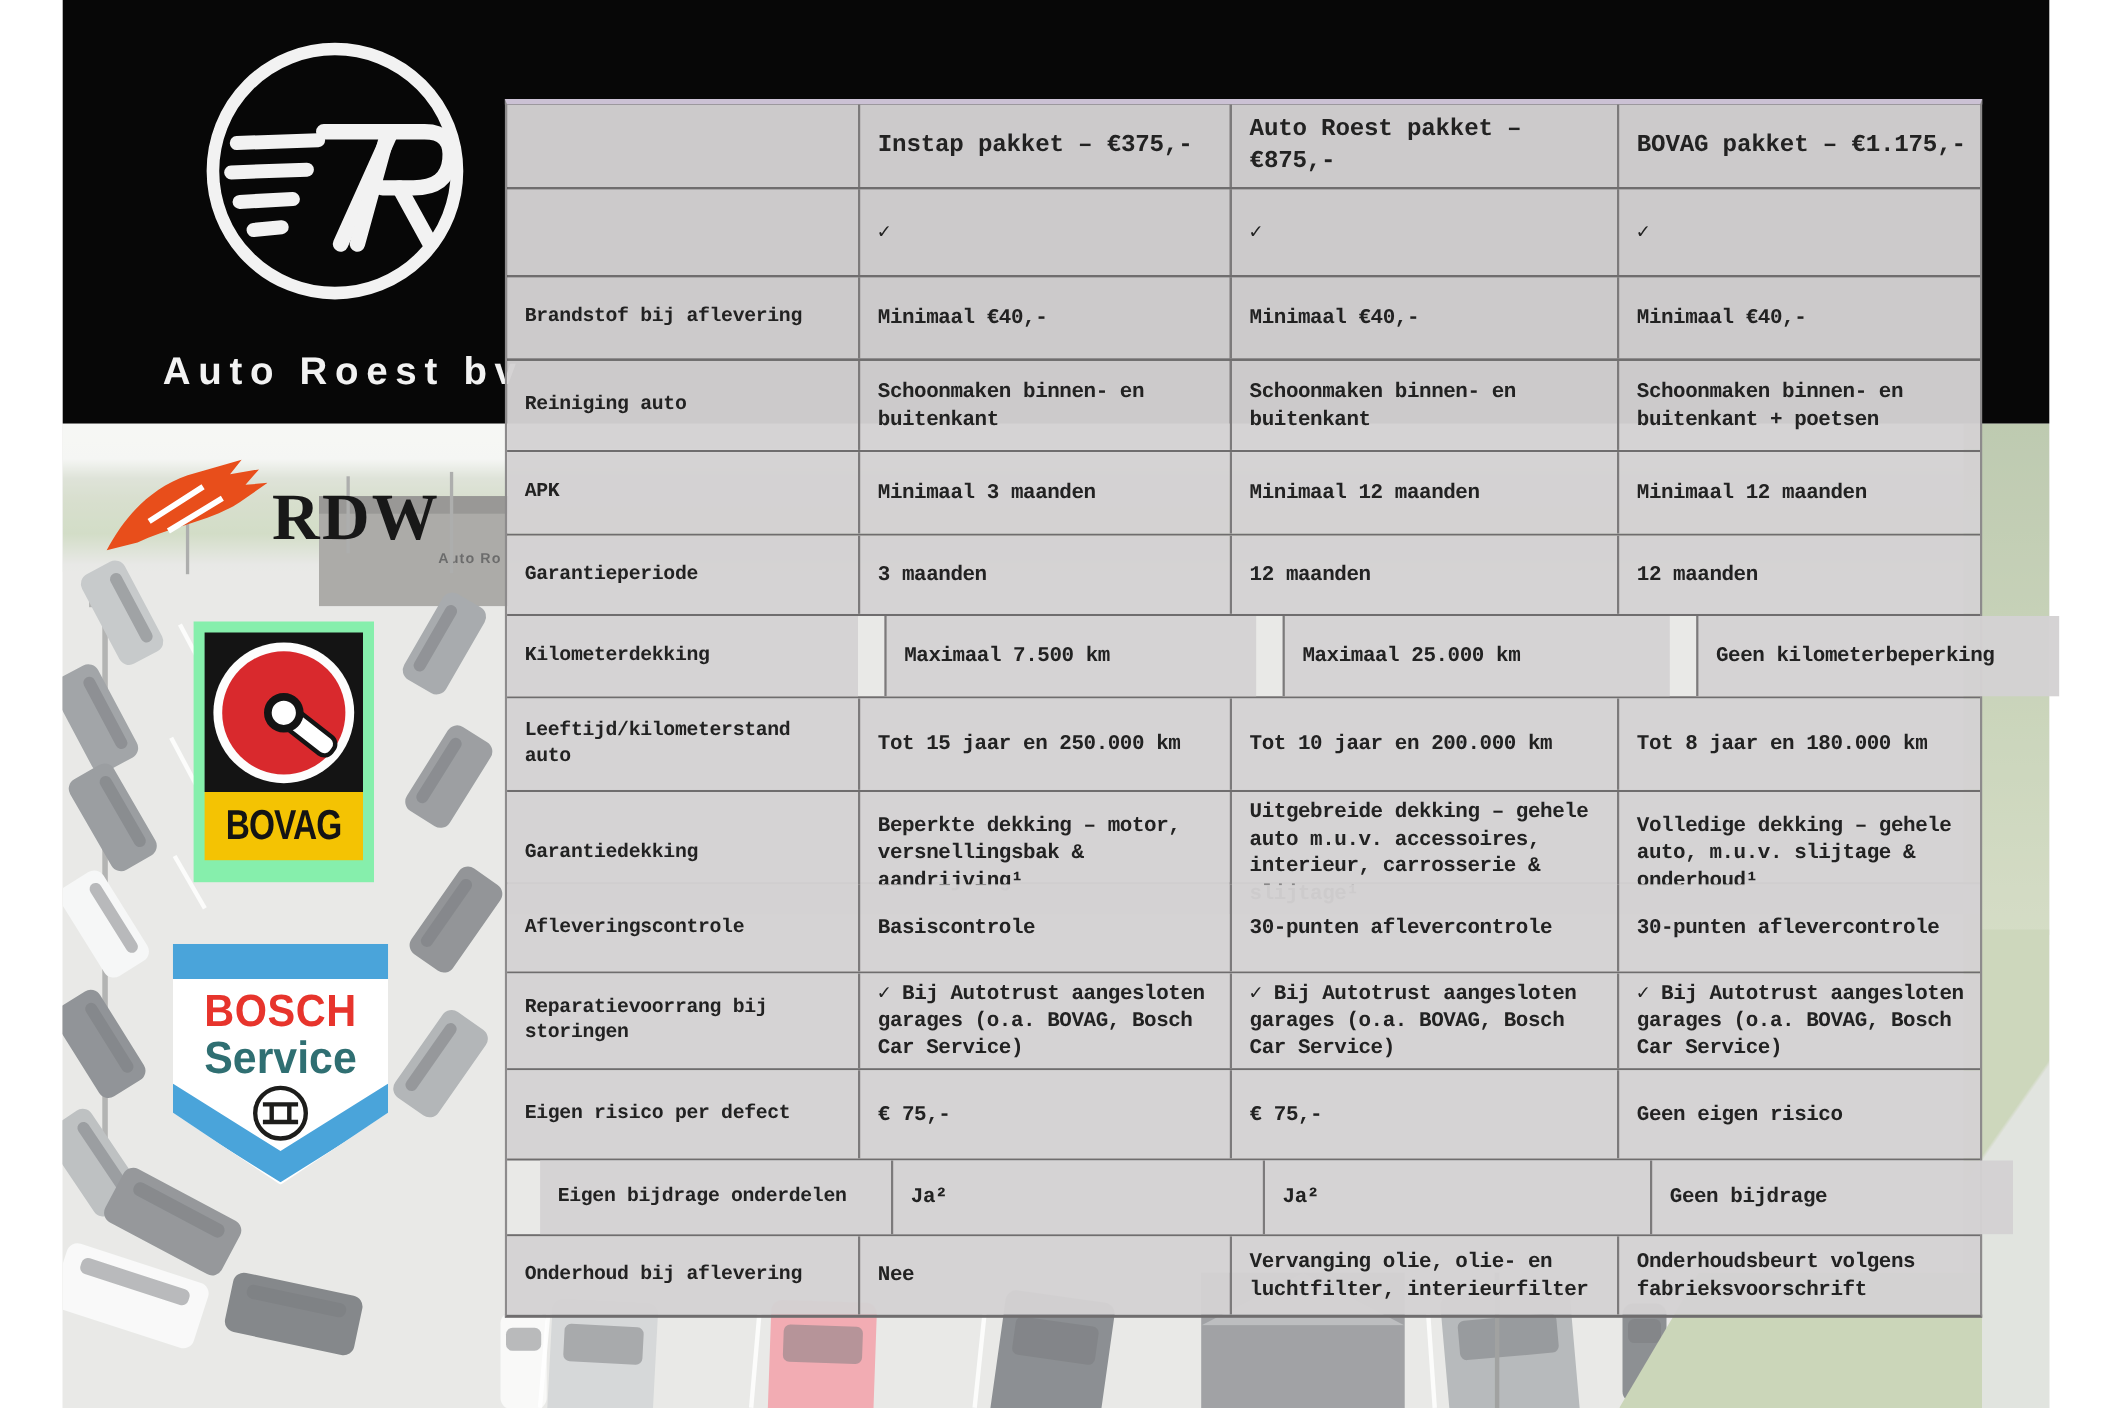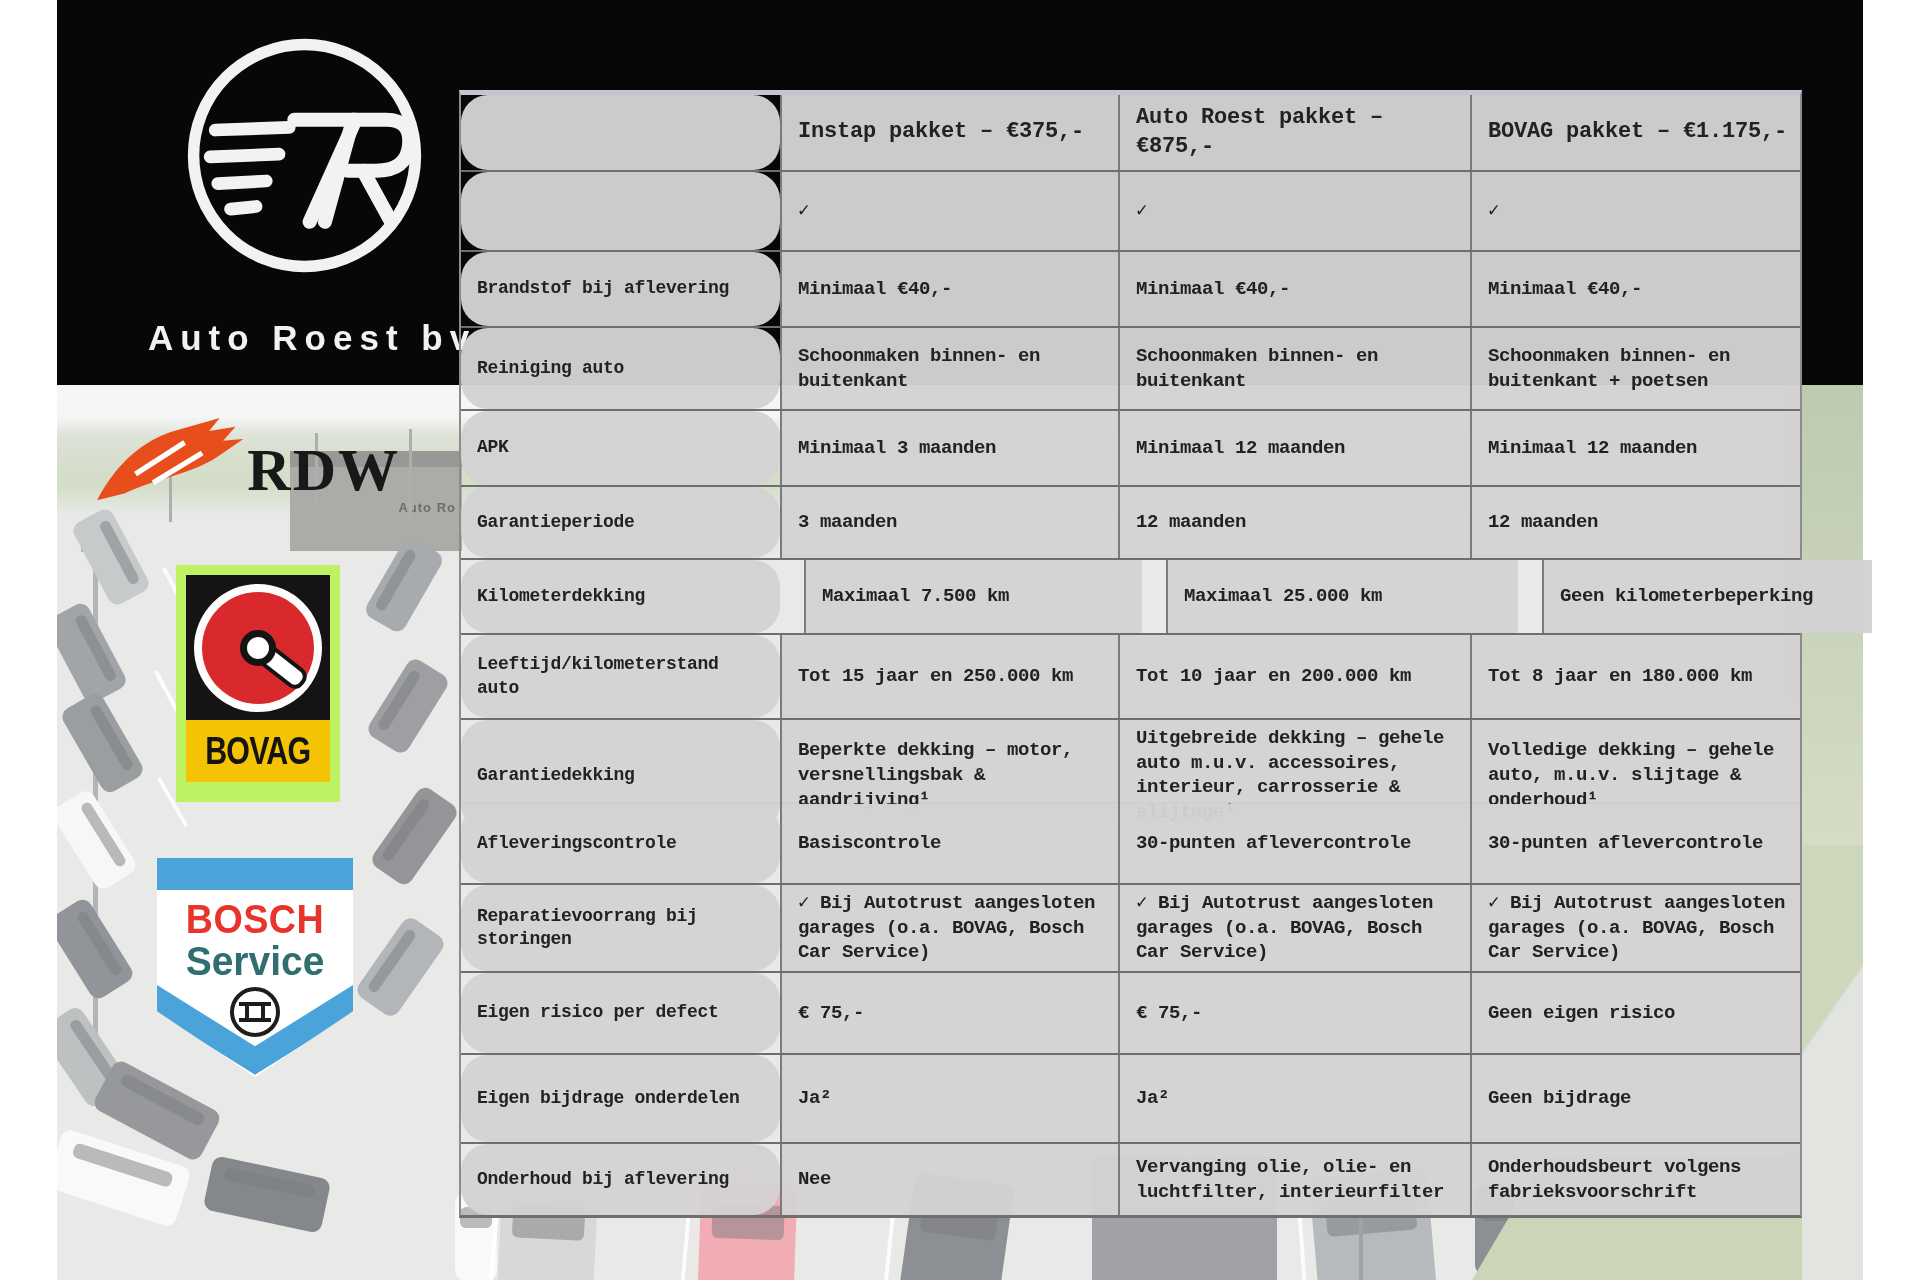--- a/index.html
+++ b/index.html
@@ -28,21 +28,21 @@
   .photo::after{content:"";position:absolute;inset:0;background:rgba(255,255,255,.42);}
   
   .top-banner{position:absolute;left:57px;top:0;width:1806px;height:385px;background:#070707;}
   .ar-logo-svg{position:absolute;left:120px;top:28px;}
   .company-name{position:absolute;left:30px;top:318px;width:450px;text-align:center;
     color:#f2f2f2;font-size:35px;font-weight:700;letter-spacing:7px;}
   
   .rdw{position:absolute;left:90px;top:410px;width:310px;height:100px;display:flex;align-items:flex-end;}
   .rdw-label{font-family:"Liberation Serif",serif;font-weight:700;font-size:60px;color:#181818;letter-spacing:2px;line-height:1;margin-left:4px;margin-bottom:10px;}
   
-  .bovag{position:absolute;left:176px;top:565px;width:164px;height:237px;background:#bef264;}
+  .bovag{position:absolute;left:176px;top:565px;width:164px;height:237px;background:#86efac;}
   .bovag-black{position:absolute;left:10px;top:10px;right:10px;height:145px;background:#141414;overflow:hidden;}
   .bovag-ring{position:absolute;left:50%;top:50%;transform:translate(-50%,-50%);width:128px;height:128px;border-radius:50%;background:#fdfdfd;}
   .bovag-red{position:absolute;inset:8px;border-radius:50%;background:#d9292d;}
   .bovag-needle{position:absolute;left:50%;top:50%;width:60px;height:15px;background:#fff;border:4px solid #141414;border-radius:10px;transform-origin:10px 50%;transform:translate(-10px,-50%) rotate(38deg);}
   .bovag-hub{position:absolute;left:50%;top:50%;transform:translate(-50%,-50%);width:22px;height:22px;border-radius:50%;background:#fff;border:7px solid #141414;}
   .bovag-yellow{position:absolute;left:10px;top:155px;right:10px;height:62px;background:#f4c303;display:flex;align-items:center;justify-content:center;}
   .bovag-label{font-size:38px;font-weight:800;color:#141414;transform:scaleX(.8);letter-spacing:-1px;}
   
   .bosch{position:absolute;left:157px;top:858px;width:196px;height:219px;}
   .bosch-shield{position:absolute;inset:0;background:#ffffff;clip-path:polygon(0 0,100% 0,100% 70%,50% 100%,0 70%);}
@@ -55,26 +55,26 @@
   .pkg-table{position:absolute;left:459px;top:90px;width:1339px;
     border-top:5px solid #cbc1d4;border-left:2px solid #8d8b8c;border-right:2px solid #8d8b8c;border-bottom:3px solid #6f6d6e;box-sizing:content-box;font-family:Liberation Mono, monospace;}
   .t-row{display:grid;grid-template-columns:319px 338px 352px 330px;box-sizing:border-box;}
   .t-row + .t-row{border-top:2px solid #6f6d6e;}
   .t-row:nth-child(1){height:75px;}  .t-row:nth-child(2){height:80px;}
   .t-row:nth-child(3){height:76px;}  .t-row:nth-child(4){height:83px;}
   .t-row:nth-child(5){height:76px;}  .t-row:nth-child(6){height:73px;}
   .t-row:nth-child(7){height:75px;gap:24px;}  .t-row:nth-child(8){height:85px;}
   .t-row:nth-child(9){height:84px;}  .t-row:nth-child(10){height:81px;}
   .t-row:nth-child(11){height:88px;} .t-row:nth-child(12){height:82px;}
-  .t-row:nth-child(13){height:89px;} .t-row:nth-child(14){height:73px;}
+  .t-row:nth-child(13){height:69px;padding-left:30px;} .t-row:nth-child(14){height:73px;}
   .t-cell{box-sizing:border-box;display:flex;align-items:center;padding:6px 12px 6px 16px;
     background:rgba(211,209,210,.965);color:#222222;font-weight:700;font-size:19px;letter-spacing:-.4px;line-height:1.3;}
   .t-cell + .t-cell{border-left:2px solid #7c7a7b;}
   .t-head .t-cell{font-size:22px;letter-spacing:-.2px;}
-  .t-label{font-size:18px;letter-spacing:-.3px;border-radius:27px;}
+  .t-label{font-size:18px;letter-spacing:-.3px;}
 </style>
 </head>
 <body>
 
 <div class="photo">
   <div class="horizon"></div>
   <div class="trees-right"></div>
   <div class="bank-right"></div>
   <div class="building">
     <span class="building-sign">Auto Ro</span>

